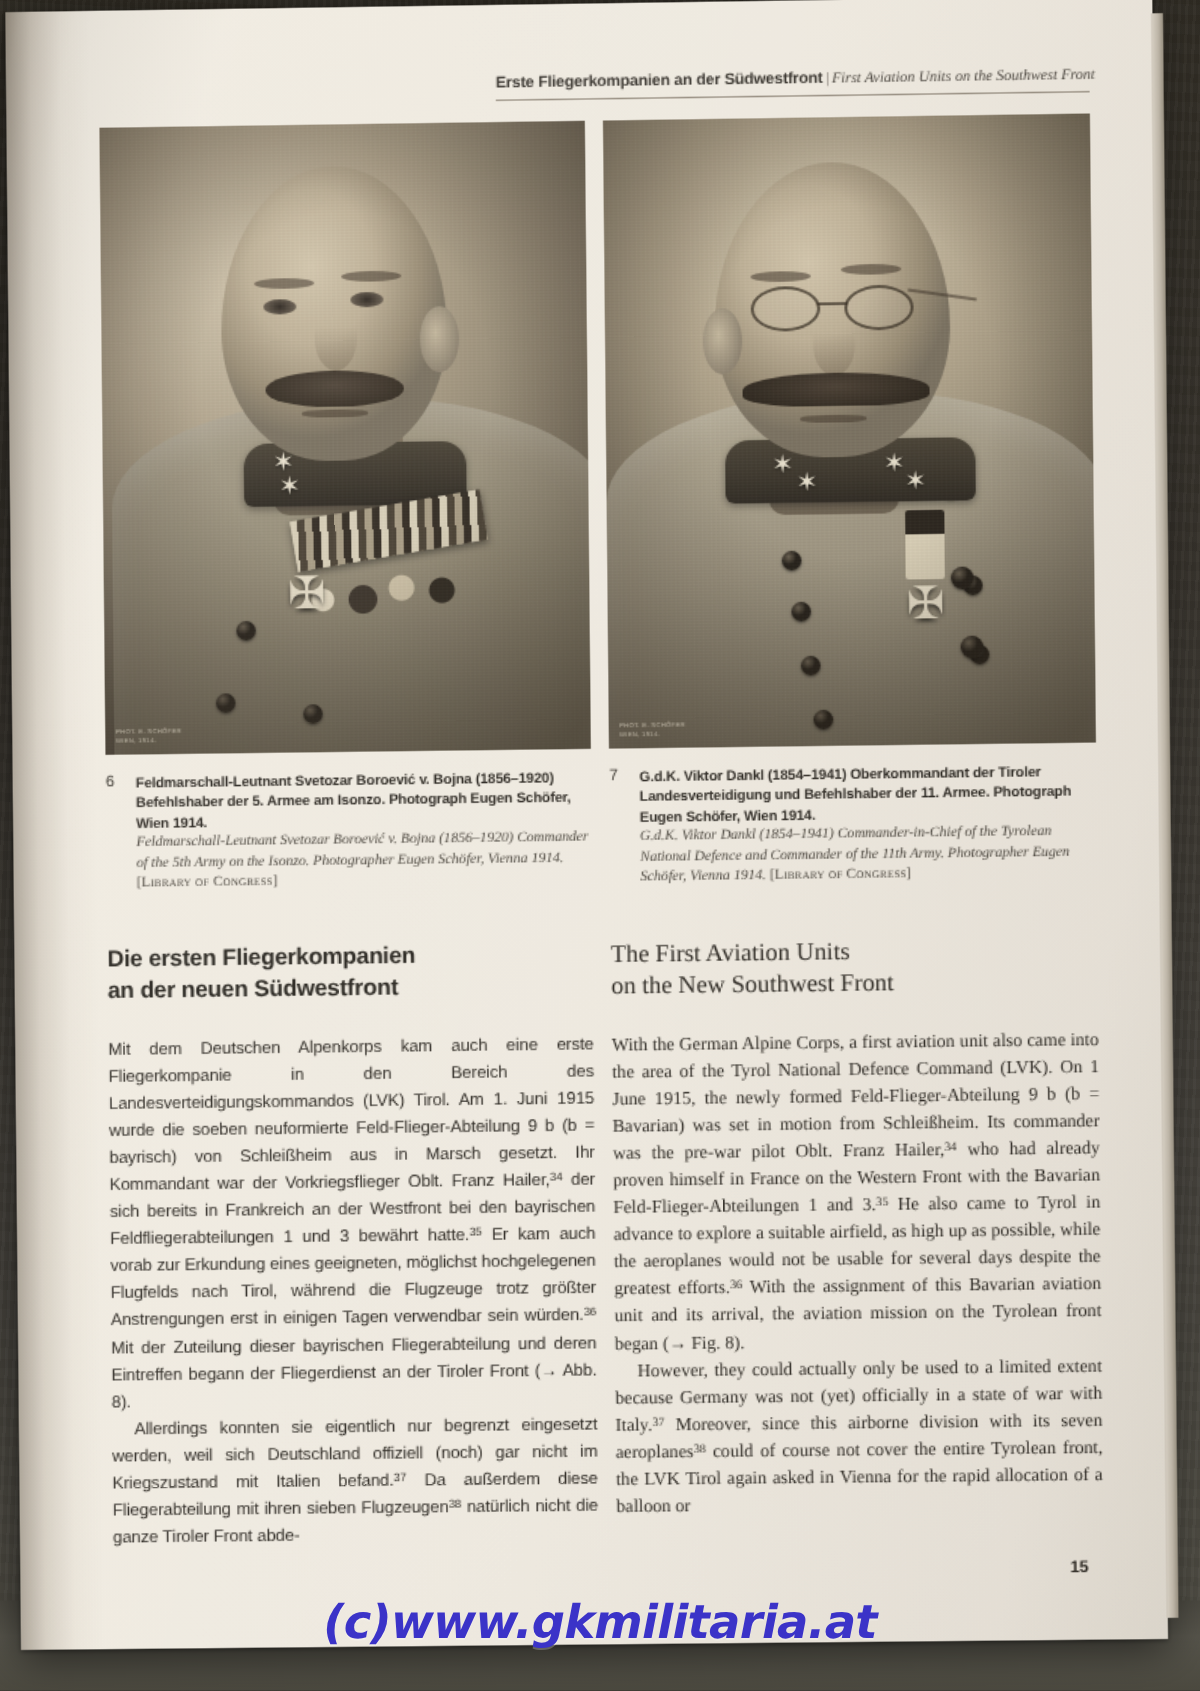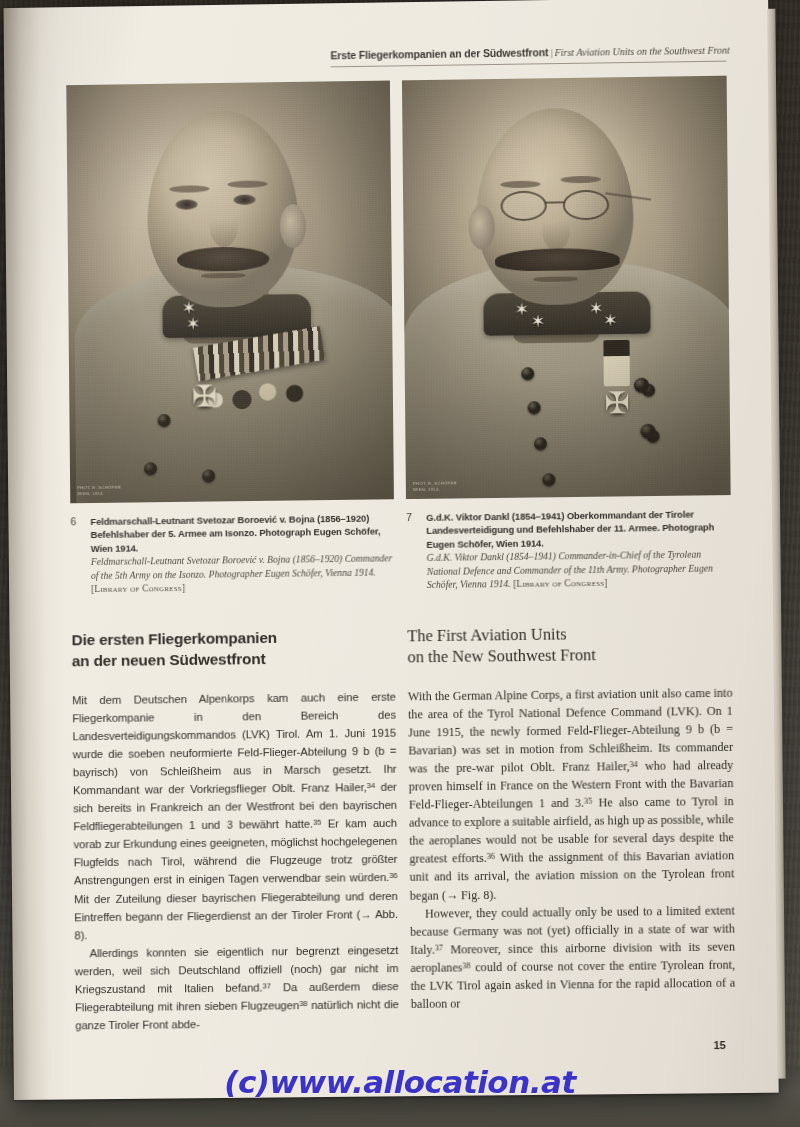--- a/index.html
+++ b/index.html
@@ -629,14 +629,14 @@
           <p class="body-en indent">However, they could actually only be used to a limited extent because Germany was not (yet) officially in a state of war with Italy.<sup>37</sup> Moreover, since this airborne division with its seven aeroplanes<sup>38</sup> could of course not cover the entire Tyrolean front, the LVK Tirol again asked in Vienna for the rapid allocation of a balloon or</p>
         </div>
       </div>
 
       <div class="folio">15</div>
     </div>
 
     <div class="page-sheen"></div>
   </div>
 
-  <div id="watermark">(c)www.allocation.at</div>
+  <div id="watermark">(c)www.gkmilitaria.at</div>
 </div>
 
 </body></html>

